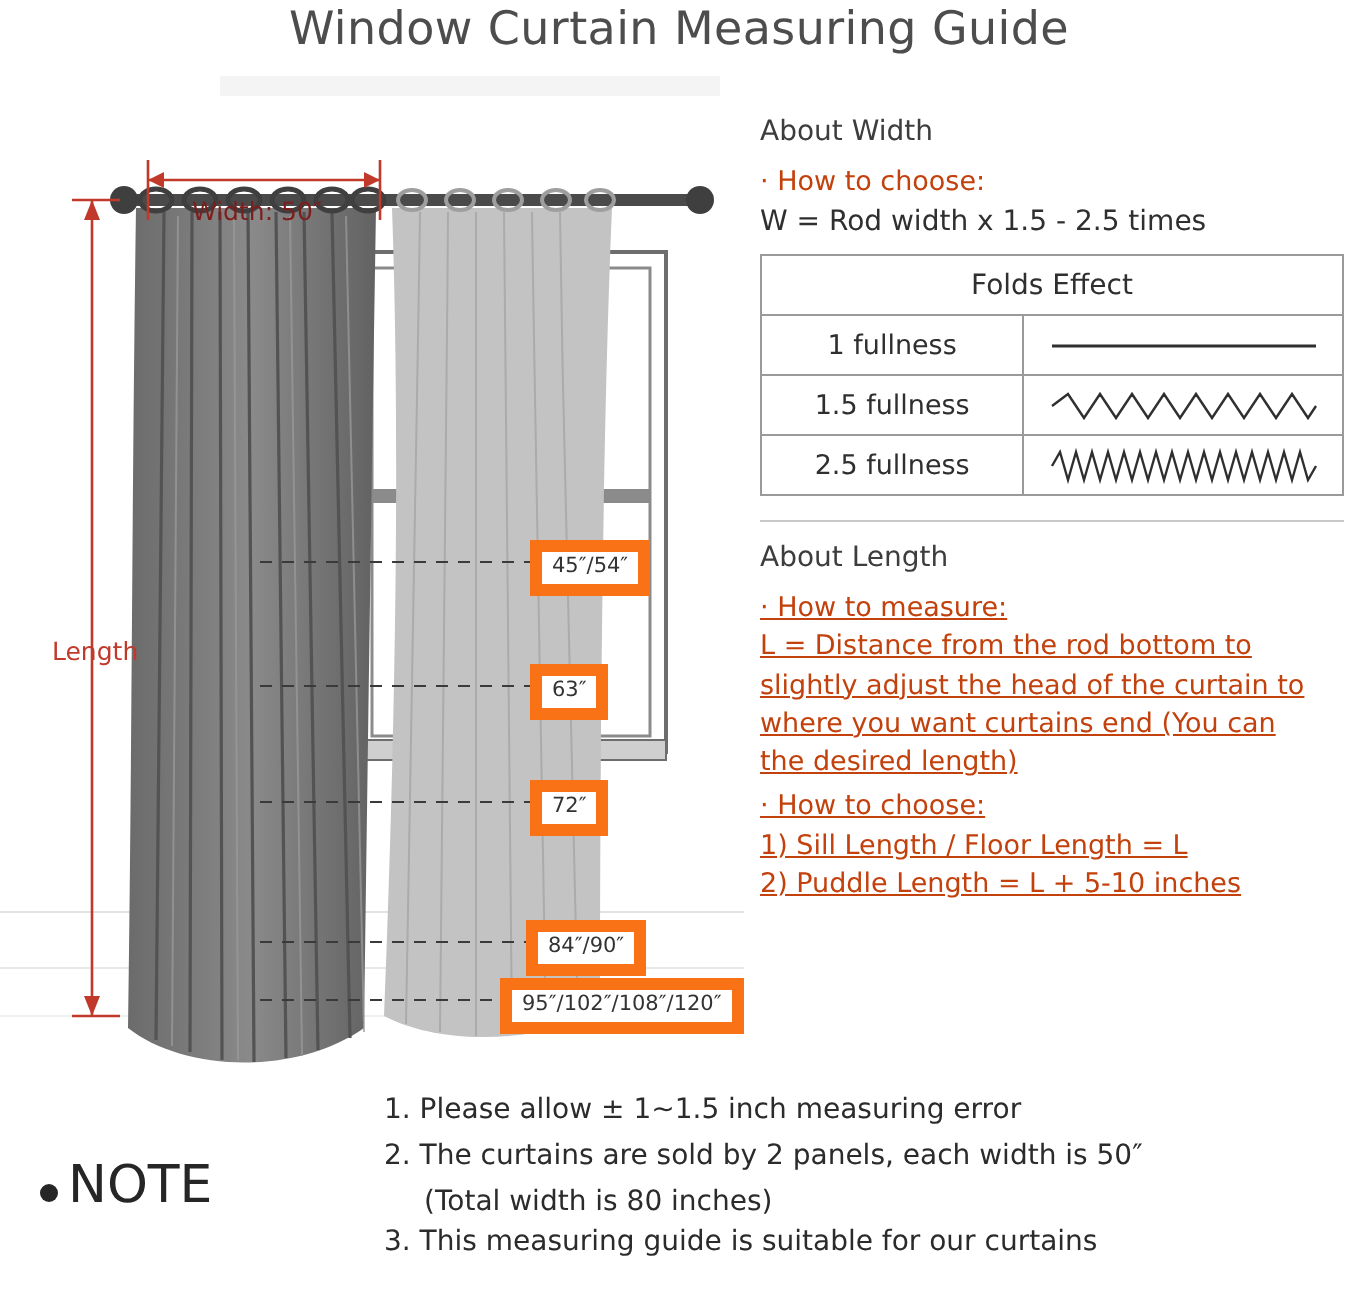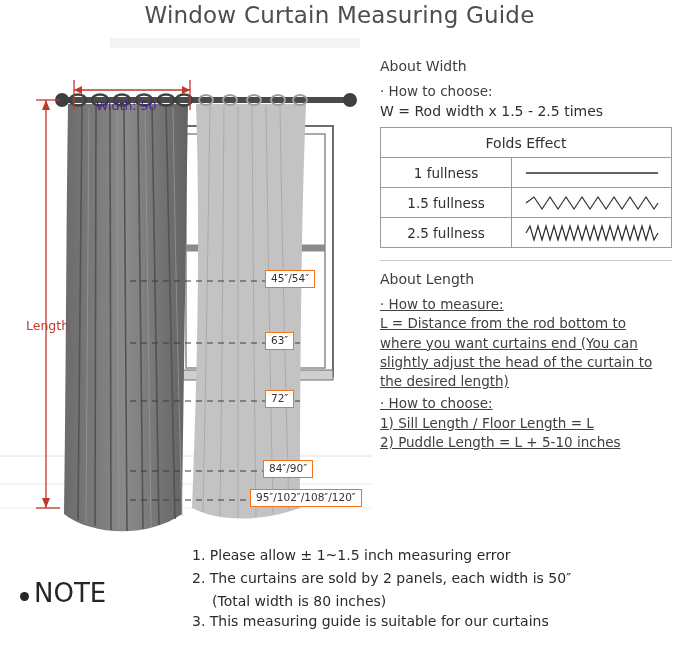--- a/index.html
+++ b/index.html
@@ -36,35 +36,35 @@
     left: 0; top: 38px;
     width: 372px; height: 505px;
   }
   .svgwrap { position:absolute; left:0; top:0; }
 
   
   .width-label {
     position: absolute;
     left: 96px; top: 60px;
     font-size: 12.5px;
-    color: #4c1d95;
+    color: #7f1d1d;
     white-space: nowrap;
   }
   .length-label {
     position: absolute;
     left: 26px; top: 280px;
     font-size: 12.5px;
     color: #c0392b;
   }
 
   
   .chip {
     position: absolute;
     background: #ffffff;
-    border: 1px solid #f97316;
+    border: 6px solid #f97316;
     font-size: 10.5px;
     color: #333;
     padding: 2px 5px;
     white-space: nowrap;
     line-height: 1.1;
   }
 
   
   .right {
     position: absolute;
@@ -72,21 +72,21 @@
     width: 292px;
   }
   .sec-head {
     font-size: 14px;
     color: #3d3d3d;
     margin: 0 0 8px 0;
     font-weight: normal;
   }
   .bullet-line {
     font-size: 13.5px;
-    color: #404040;
+    color: #c2410c;
     margin: 1px 0 2px 0;
     line-height: 1.35;
   }
   .formula {
     font-size: 14px;
     color: #2f2f2f;
     margin: 3px 0 8px 0;
   }
   .hr {
     border: 0;
@@ -308,22 +308,22 @@
       </tr>
     </tbody>
       </table>
 
     <hr class="hr">
 
     <div class="about-length">
       <div class="sec-head">About Length</div>
       <div class="bullet-line">· How to measure:</div>
       <div class="bullet-line">L = Distance from the rod bottom to</div>
+      <div class="bullet-line">slightly adjust the head of the curtain to</div>
       <div class="bullet-line">where you want curtains end  (You can</div>
-      <div class="bullet-line">slightly adjust the head of the curtain to</div>
       <div class="bullet-line">the desired length)</div>
 
       <div class="len-block">
         <div class="bullet-line">· How to choose:</div>
         <div class="bullet-line">1)  Sill Length / Floor Length = L</div>
         <div class="bullet-line">2)  Puddle Length = L + 5-10 inches</div>
       </div>
     </div>
   </div>
 

